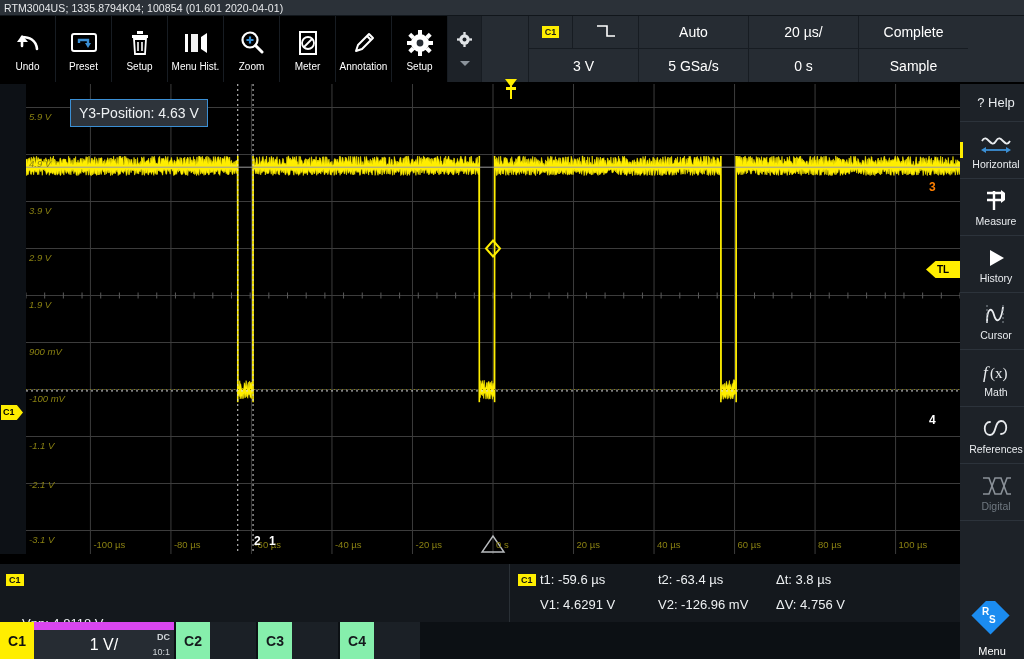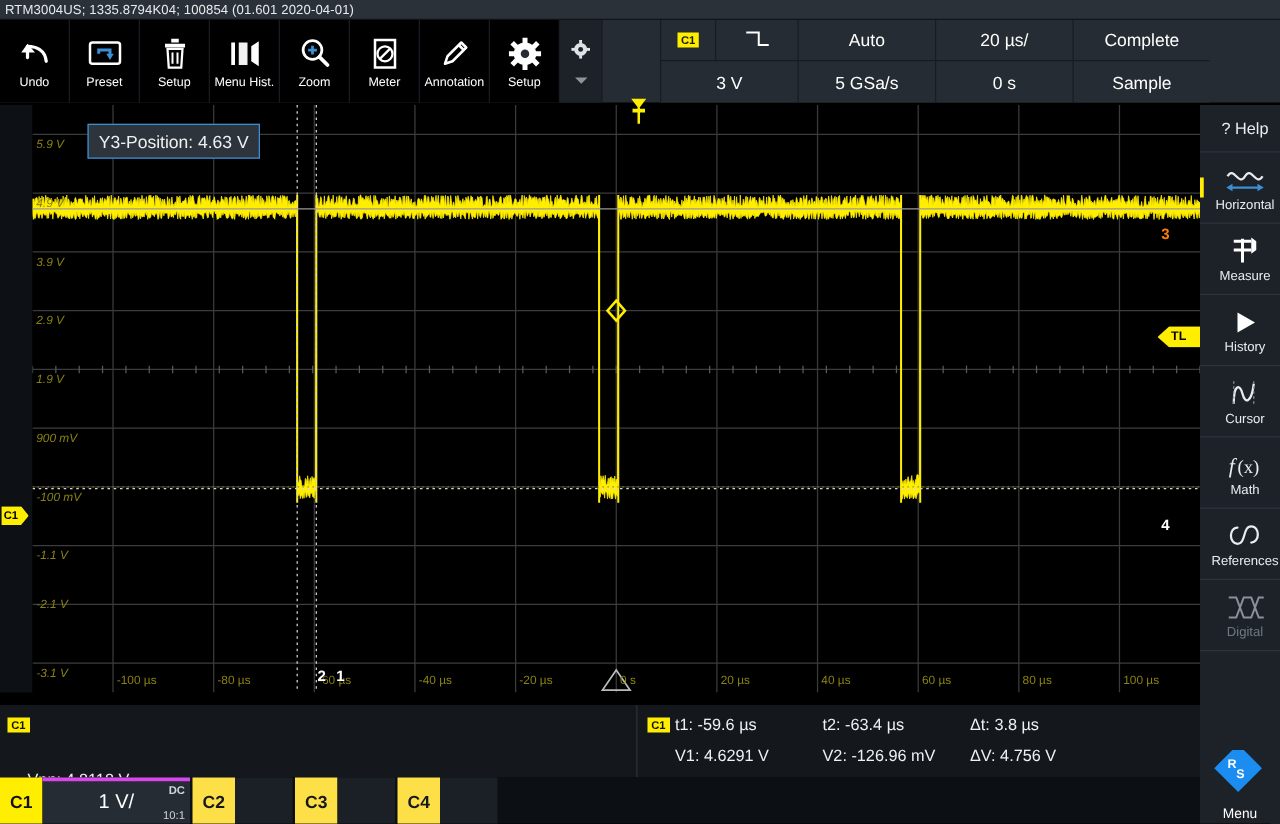--- a/index.html
+++ b/index.html
@@ -146,25 +146,25 @@
   }
   .chan { display: flex; align-items: stretch; margin-right: 2px; cursor: pointer; }
   .chan .tag {
     width: 34px; display: flex; align-items: center; justify-content: center;
     font-size: 14px; font-weight: bold; color: #111;
   }
   .chan .body {
     position: relative; display: flex; align-items: center; justify-content: center;
   }
   .chan.active .tag { background: #ffee00; }
-  .chan.active .body { width: 118px; background: #262c33; border-top: 3px solid #d946ef; }
+  .chan.active .body { width: 140px; background: #262c33; border-top: 8px solid #d946ef; }
   .chan.active .scale { color: #fff; font-size: 16px; }
   .chan .cpl { position: absolute; right: 4px; top: 2px; color: #cfd4d8; font-size: 9px; font-weight: bold; }
   .chan .rat { position: absolute; right: 4px; bottom: 2px; color: #cfd4d8; font-size: 9px; }
-  .chan.inactive .tag { background: #fde047; color: #15191d; }
+  .chan.inactive .tag { background: #86efac; color: #15191d; }
   .chan.inactive .body { width: 46px; background: #1b2026; }
 </style>
 </head>
 <body>
 
 <div id="app">
 
   <div class="titlebar">RTM3004US; 1335.8794K04; 100854 (01.601 2020-04-01)</div>
 
   <div class="toolbar">

